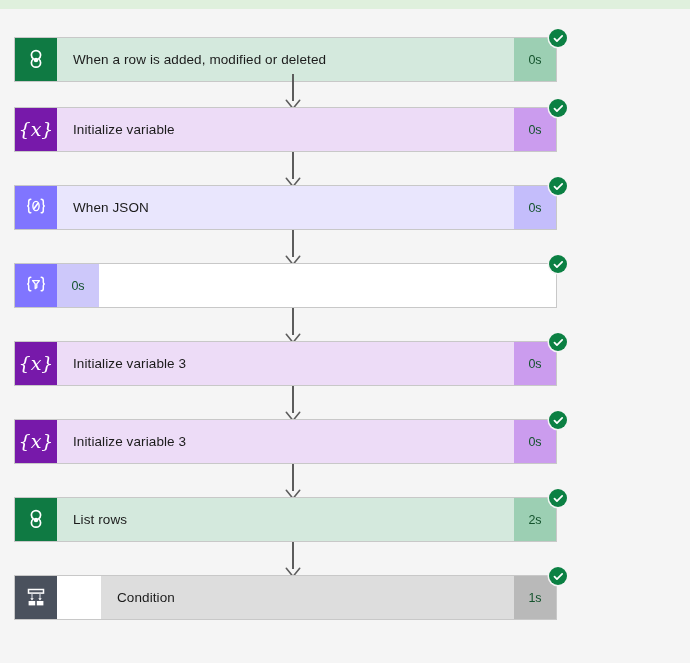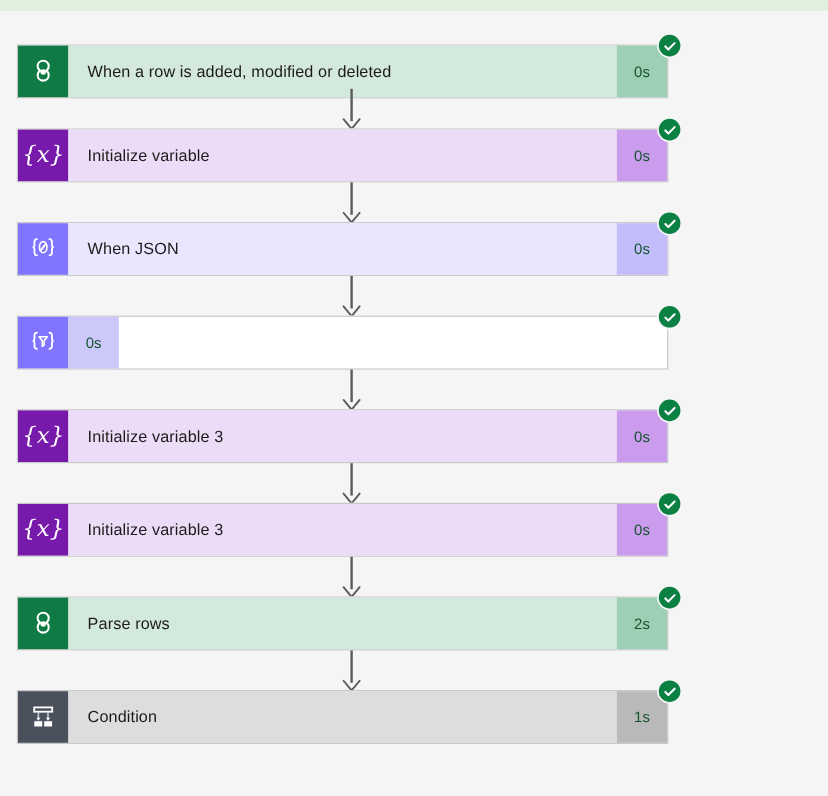--- a/index.html
+++ b/index.html
@@ -111,21 +111,21 @@
 
   .t-json .node-icon          { background: #8075ff; }
   .t-json .node-title         { background: #e9e6fd; }
   .t-json .node-duration      { background: #c4bdfb; }
 
   .t-filter .node-icon        { background: #8075ff; }
   .t-filter .node-title       { background: #eceafe; }
   .t-filter .node-duration    { background: #cdc8fa; }
 
   .t-condition .node-icon     { background: #4a515d; }
-  .t-condition .node-title    { background: #dddddd; }
+  .t-condition .node-title    { background: #dddddd; margin-left: 44px; }
   .t-condition .node-duration { background: #b9b9b9; }
 
   
   .connector {
     position: absolute;
     left: 280px;
     width: 26px;
     height: 33px;
   }
   .connector .stem {
@@ -291,21 +291,21 @@
         </svg></div>
     </div>
     <div class="node-wrap" style="top: 488px;">
       <div class="node-card t-dataverse">
         <div class="node-icon">
           <svg width="24" height="24" viewBox="0 0 24 24" aria-hidden="true">
             <path d="M12 2.6c-2.6 0-4.6 2-4.6 4.5 0 1.6.8 3 2.1 3.8-1.3.8-2.1 2.2-2.1 3.8 0 2.5 2 4.5 4.6 4.5 2.6 0 4.6-2 4.6-4.5 0-1.6-.8-3-2.1-3.8 1.3-.8 2.1-2.2 2.1-3.8 0-2.5-2-4.5-4.6-4.5z" fill="none" stroke="#ffffff" stroke-width="1.7"></path>
             <circle cx="12" cy="12" r="2.3" fill="#ffffff"></circle>
           </svg>
         </div>
-        <div class="node-title">Parse rows</div>
+        <div class="node-title">List rows</div>
         <div class="node-duration">2s</div>
       </div>
       <div class="status-badge">
         <svg width="11" height="11" viewBox="0 0 12 12" aria-hidden="true">
           <path d="M1.6 6.2 4.3 8.9 10 3.2" fill="none" stroke="#ffffff" stroke-width="1.9" stroke-linecap="round" stroke-linejoin="round"></path>
         </svg>
       </div>
     </div>
     <div class="connector" style="top: 533px;">
       <div class="stem"></div>

